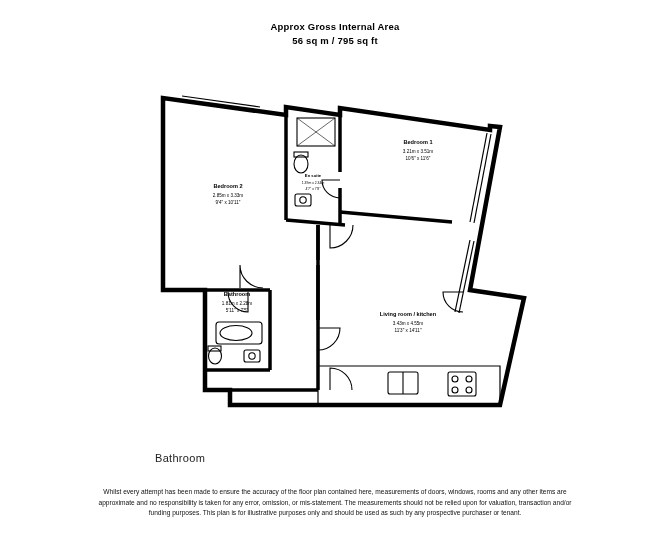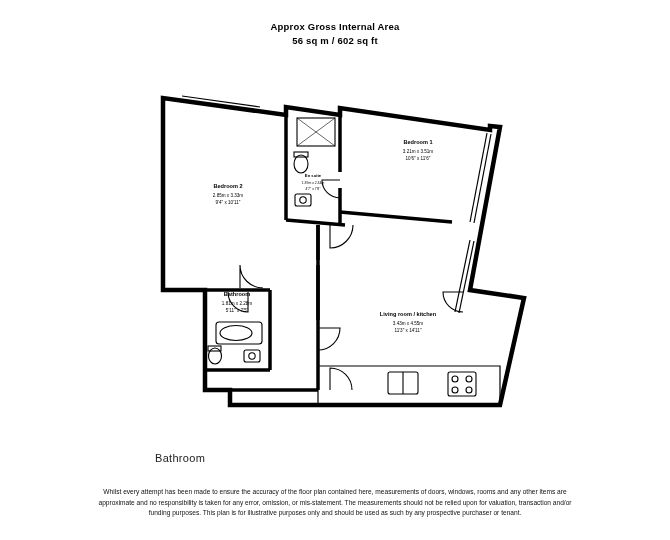--- a/index.html
+++ b/index.html
@@ -81,21 +81,21 @@
     font-size: 3.4px;
   }
 </style>
 </head>
 <body>
 
 <div class="page">
 
   <div class="header">
     <div>Approx Gross Internal Area</div>
-    <div>56 sq m / 602 sq ft</div>
+    <div>56 sq m / 795 sq ft</div>
   </div>
 
   <div class="plan-wrap">
     <svg class="plan-svg" width="670" height="380" viewBox="0 0 670 380" xmlns="http://www.w3.org/2000/svg">
 
       <g stroke="#000" fill="none">
 
         <path d="M 160 95 L 160 35 L 270 18 L 286 90 L 286 60" stroke-width="0"></path>
 
         <path d="

